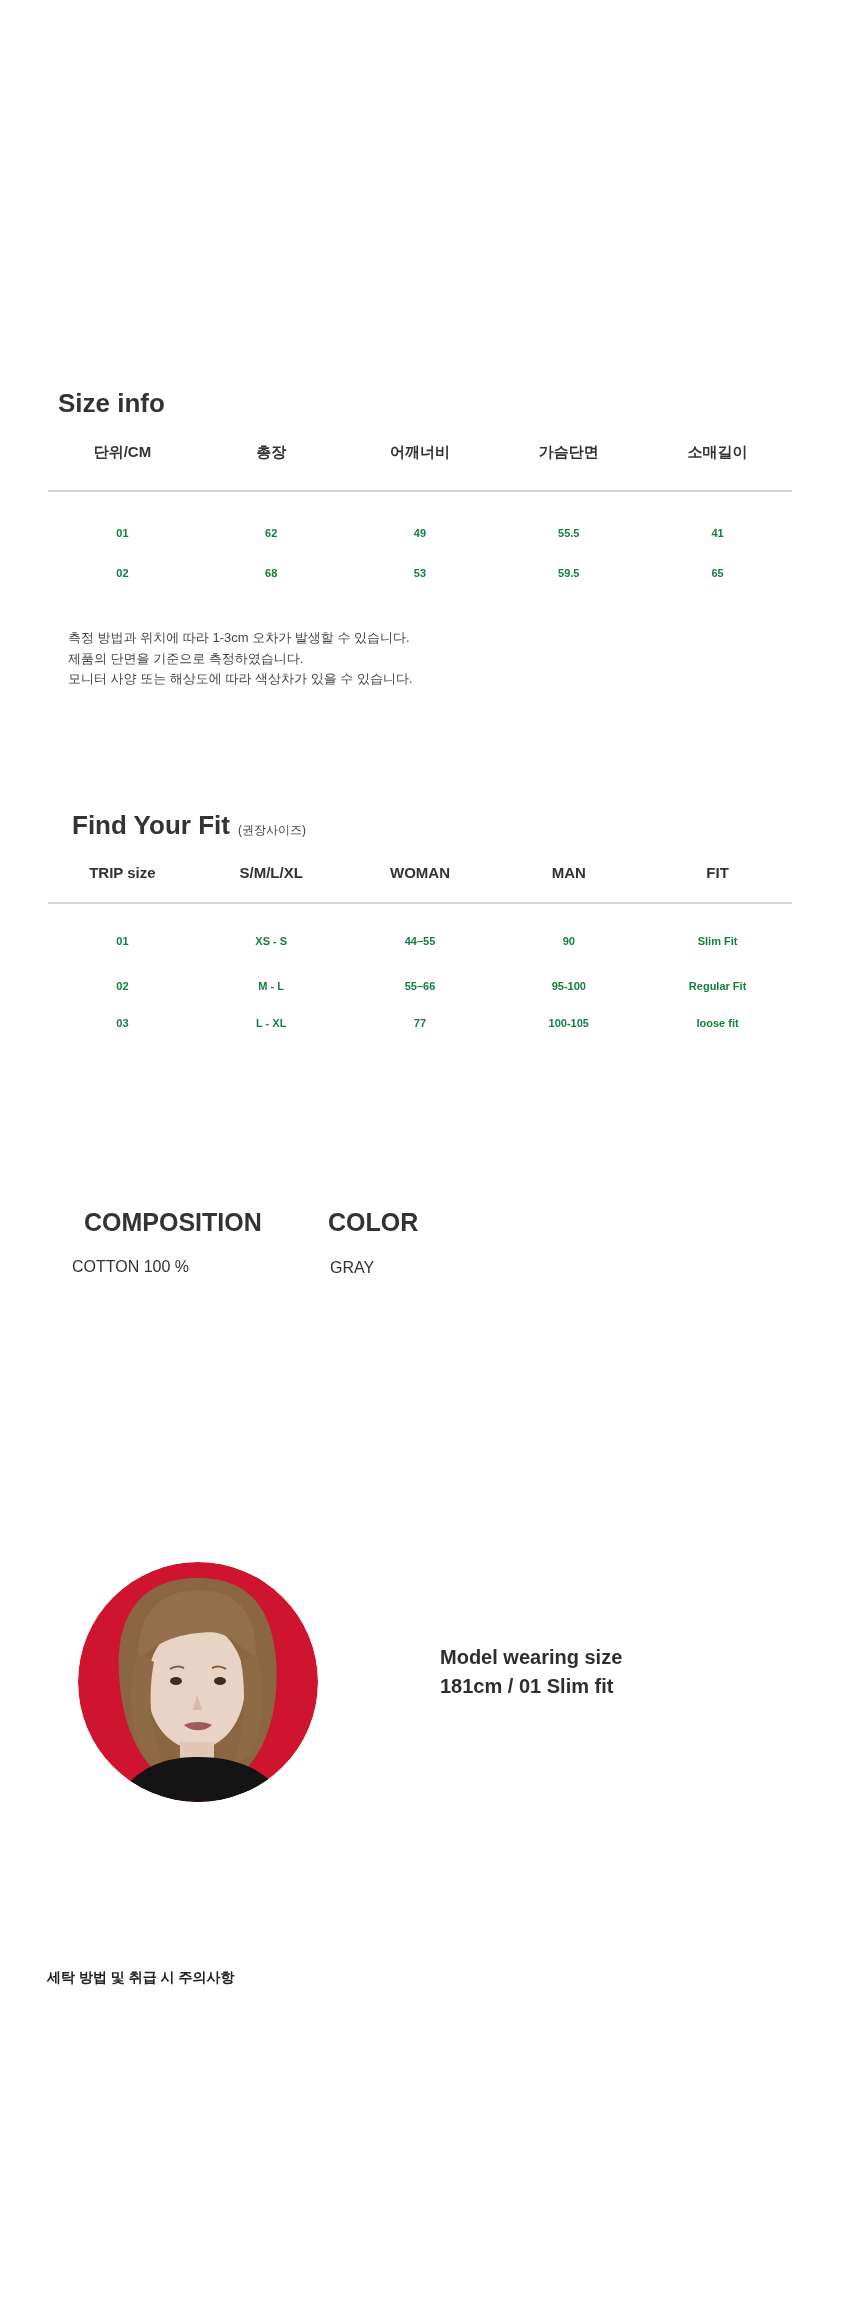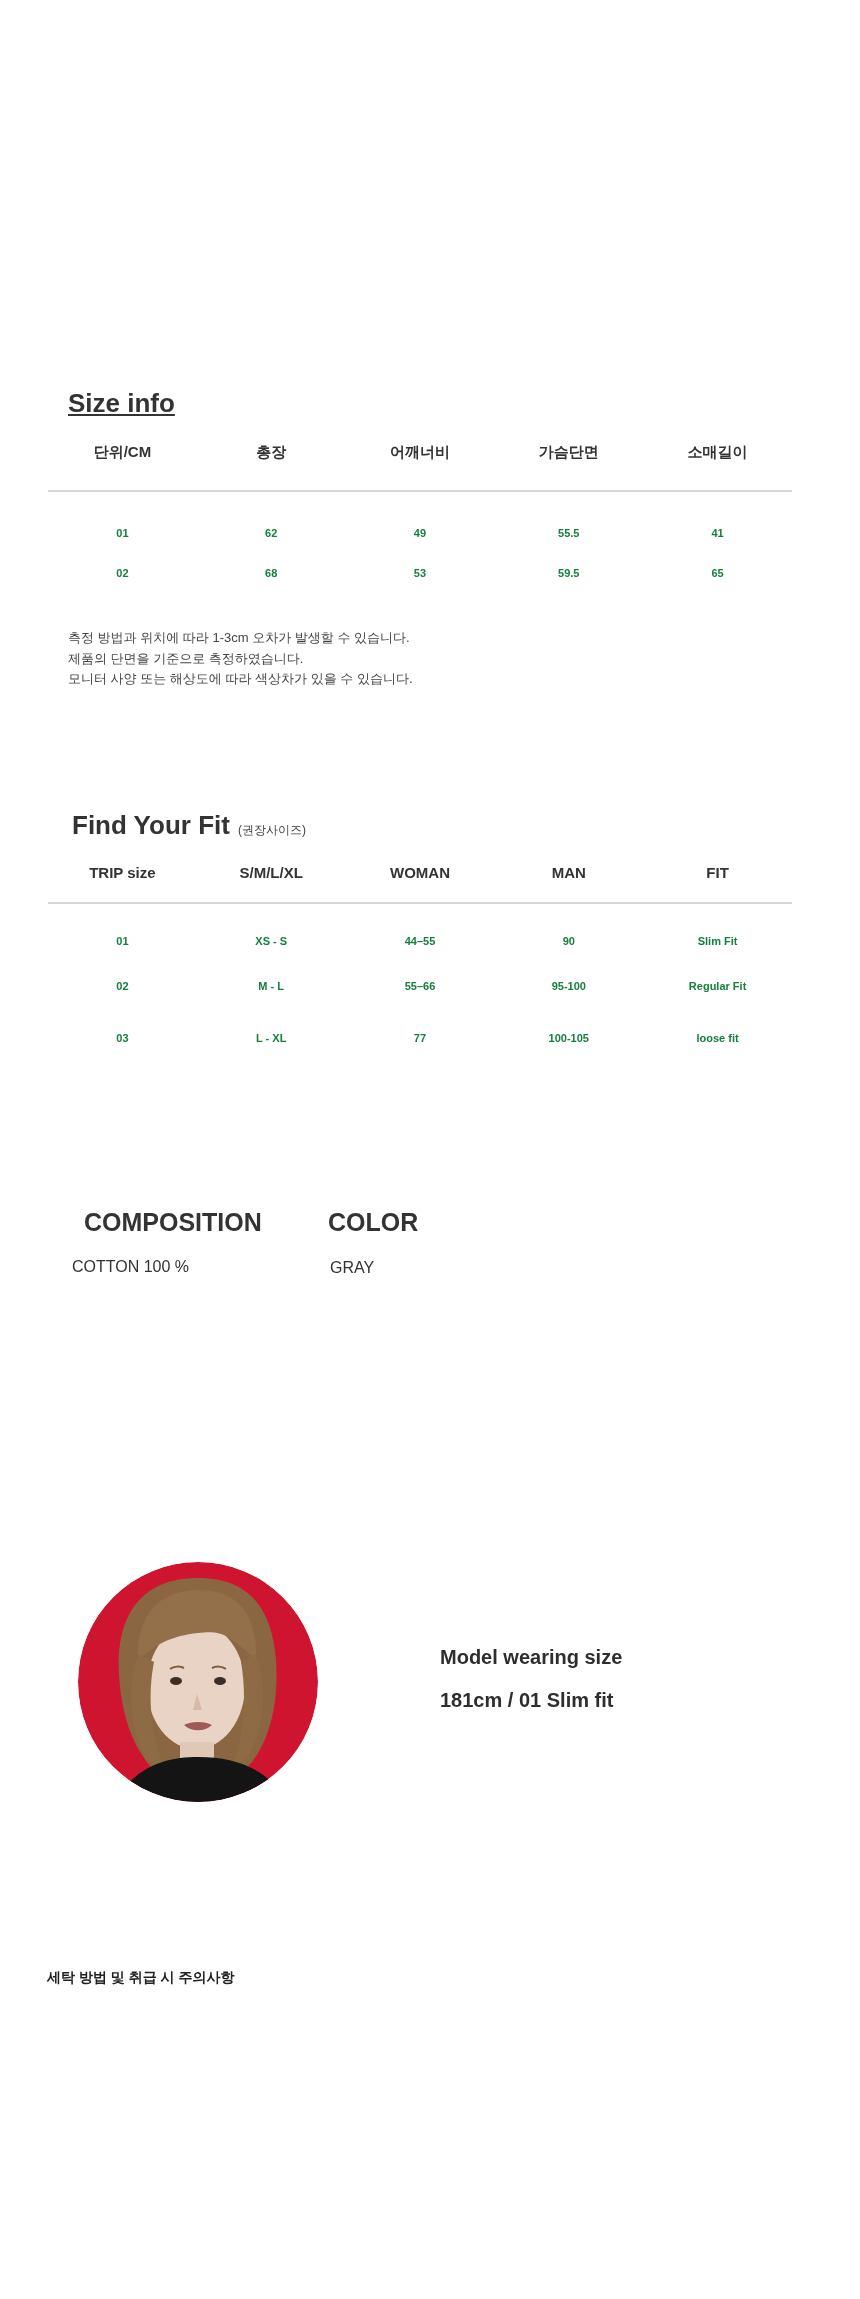--- a/index.html
+++ b/index.html
@@ -17,44 +17,44 @@
 
   .t1 { top:442px; }
   .t1 .rule { margin-top:28px; }
   .t1 .trow.r0 { margin-top:30px; }
   .t1 .trow.r1 { margin-top:18px; }
 
   .t2 { top:863px; }
   .t2 .rule { margin-top:19px; }
   .t2 .trow.r0 { margin-top:26px; }
   .t2 .trow.r1 { margin-top:23px; }
-  .t2 .trow.r2 { margin-top:30px; }
+  .t2 .trow.r2 { margin-top:15px; }
 
   .notes { position:absolute; left:68px; top:628px; font-size:13px; color:#444; line-height:20.5px; }
 
   .comp-title { position:absolute; left:84px; top:1208px; font-size:25px; font-weight:700; color:#333; }
   .comp-value { position:absolute; left:72px; top:1258px; font-size:16px; color:#333; }
   .color-title { position:absolute; left:328px; top:1208px; font-size:25px; font-weight:700; color:#333; }
   .color-value { position:absolute; left:330px; top:1259px; font-size:16px; color:#333; }
 
   .model-photo { position:absolute; left:78px; top:1562px; width:240px; height:240px; border-radius:50%; overflow:hidden; }
   .model-photo svg { display:block; width:240px; height:240px; }
   .model-text { position:absolute; left:440px; top:1646px; width:330px; text-align:left; color:#2e2e2e; }
   .model-text .l1 { font-size:20px; font-weight:700; }
-  .model-text .l2 { font-size:20px; font-weight:700; margin-top:20px; }
+  .model-text .l2 { font-size:20px; font-weight:700; margin-top:6px; }
 
   .care-title { position:absolute; left:47px; top:1969px; font-size:14px; font-weight:700; color:#222; }
   .care-body { position:absolute; left:40px; top:2001px; font-size:13px; color:#555; line-height:23px; }
 </style>
 </head>
 <body>
 
 <div class="canvas">
 
-  <h2 class="h-major" style="left:68px; top:366px;text-decoration:underline;">Size info</h2>
+  <h2 class="h-major" style="left:58px; top:366px;">Size info</h2>
 
   <div class="table t1">
     <div class="thead grid5">
       <span>단위/CM</span>
       <span>총장</span>
       <span>어깨너비</span>
       <span>가슴단면</span>
       <span>소매길이</span>
     </div>
     <div class="rule"></div>

